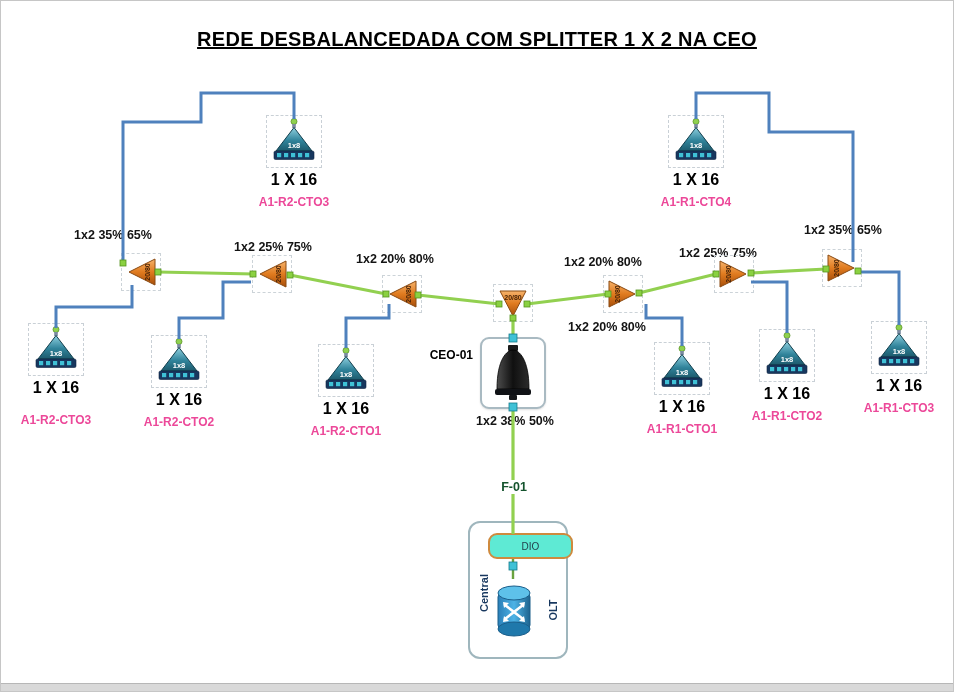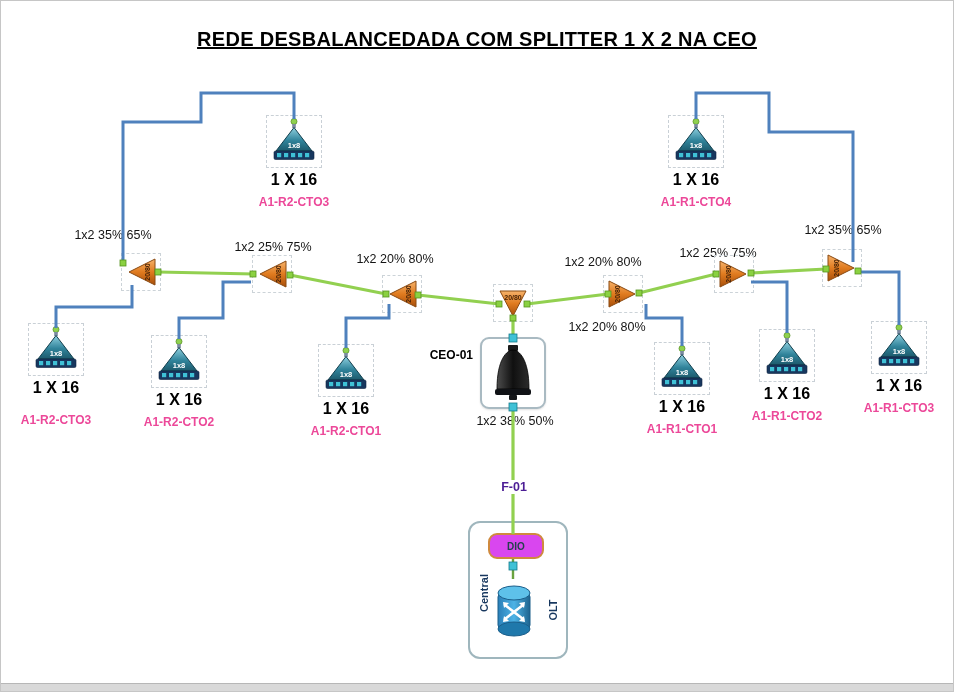--- a/index.html
+++ b/index.html
@@ -17,43 +17,43 @@
   .cto { width:120px; text-align:center; }
   .icon-box { display:inline-block; border:1px dashed #c9d0d6; padding:2px 4px 1px 4px; background:transparent;text-decoration:underline; }
   .cto-size { font-weight:bold; font-size:16px; color:#000; margin-top:3px; white-space:nowrap; }
   .cto-name { font-weight:bold; font-size:12px; color:#ec4899; margin-top:6px; white-space:nowrap; }
 
   
   .sp { position:absolute; z-index:2; width:40px; height:38px; border:1px dashed #ccd3d8;
         display:flex; align-items:center; justify-content:center; }
 
   .ratio { position:absolute; z-index:2; width:130px; text-align:center;
-           font-size:12.5px; color:#141414; white-space:nowrap; }
+           font-size:12.5px; color:#141414; white-space:nowrap;font-weight:bold; }
 
   
   .ceo-box { position:absolute; z-index:2; width:66px; height:72px; background:#fff;
              border:2px solid #a9bac2; border-radius:9px; display:flex;
              align-items:center; justify-content:center;
              box-shadow:0 1px 2px rgba(0,0,0,.12); }
   .ceo-label { position:absolute; z-index:2; width:74px; text-align:right;
                font-weight:bold; font-size:12px; color:#000; }
 
   .feeder-label { position:absolute; z-index:4; width:36px; text-align:center;
-                  font-weight:bold; font-size:12.5px; color:#4c1d95; background:#fff; }
+                  font-weight:bold; font-size:12.5px; color:#14532d; background:#fff; }
 
   
   .central-box { position:absolute; z-index:2; width:100px; height:138px; background:#fff;
                  border:2px solid #9fb6bd; border-radius:12px; }
   .central-name { position:absolute; left:-15px; top:63px; width:60px; height:14px;
                   text-align:center; transform:rotate(-90deg); font-size:11px;
                   font-weight:bold; color:#17375e; }
-  .dio-box { position:absolute; left:18px; top:10px; width:56px; height:26px;
-             border:2px solid #cf8a3e; border-radius:9px; background:#d946ef;
+  .dio-box { position:absolute; left:18px; top:10px; width:85px; height:26px;
+             border:2px solid #cf8a3e; border-radius:9px; background:#5eead4;
              display:flex; align-items:center; justify-content:center;
-             font-size:10px; font-weight:bold; color:#24424e; }
+             font-size:10px; font-weight:normal; color:#24424e; }
   .olt-svg { position:absolute; left:20px; top:56px; }
   .olt-label { position:absolute; left:64px; top:80px; width:40px; height:14px;
                text-align:center; transform:rotate(-90deg); font-size:11px;
                font-weight:bold; color:#17375e; }
 
   .bottom-chrome { position:absolute; left:0; bottom:0; width:100%; height:8px;
                    background:#d9d9d9; border-top:1px solid #b7b7b7; z-index:5; }
 </style>
 </head>
 <body>

